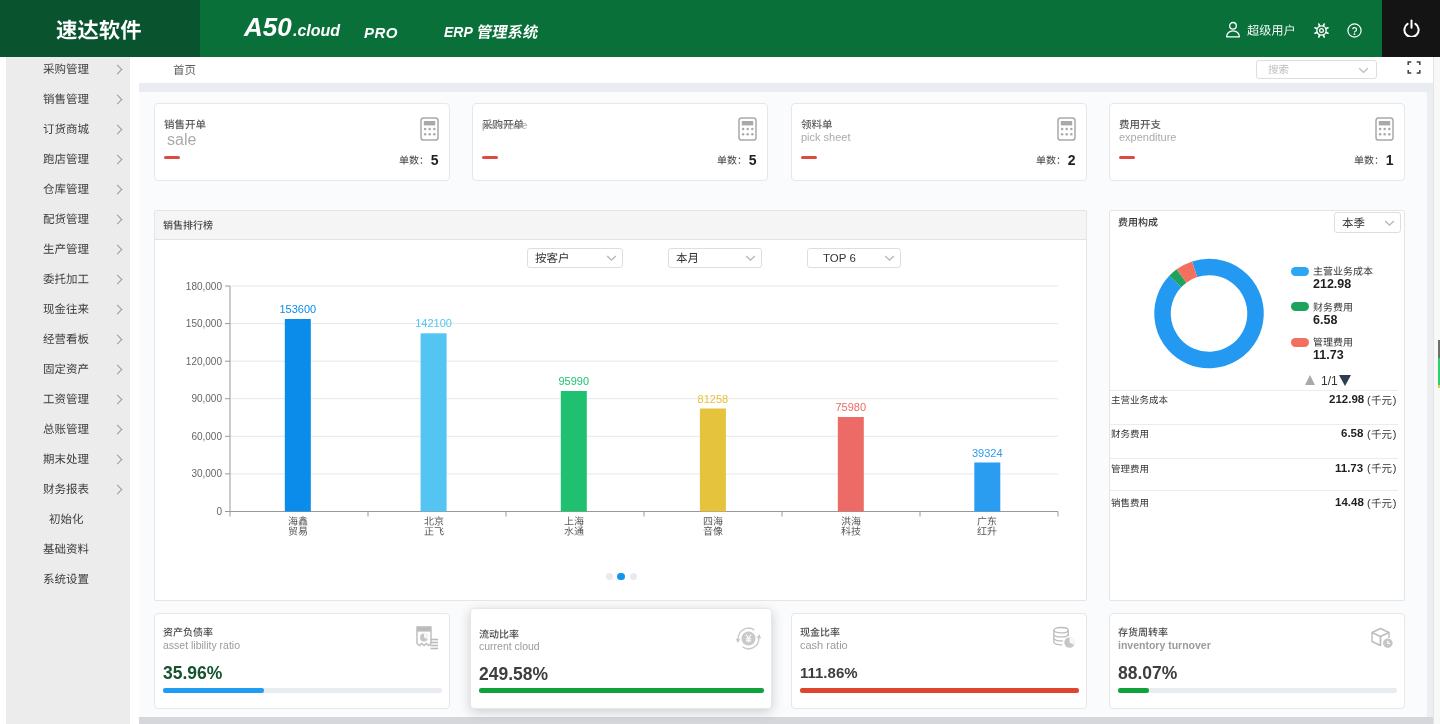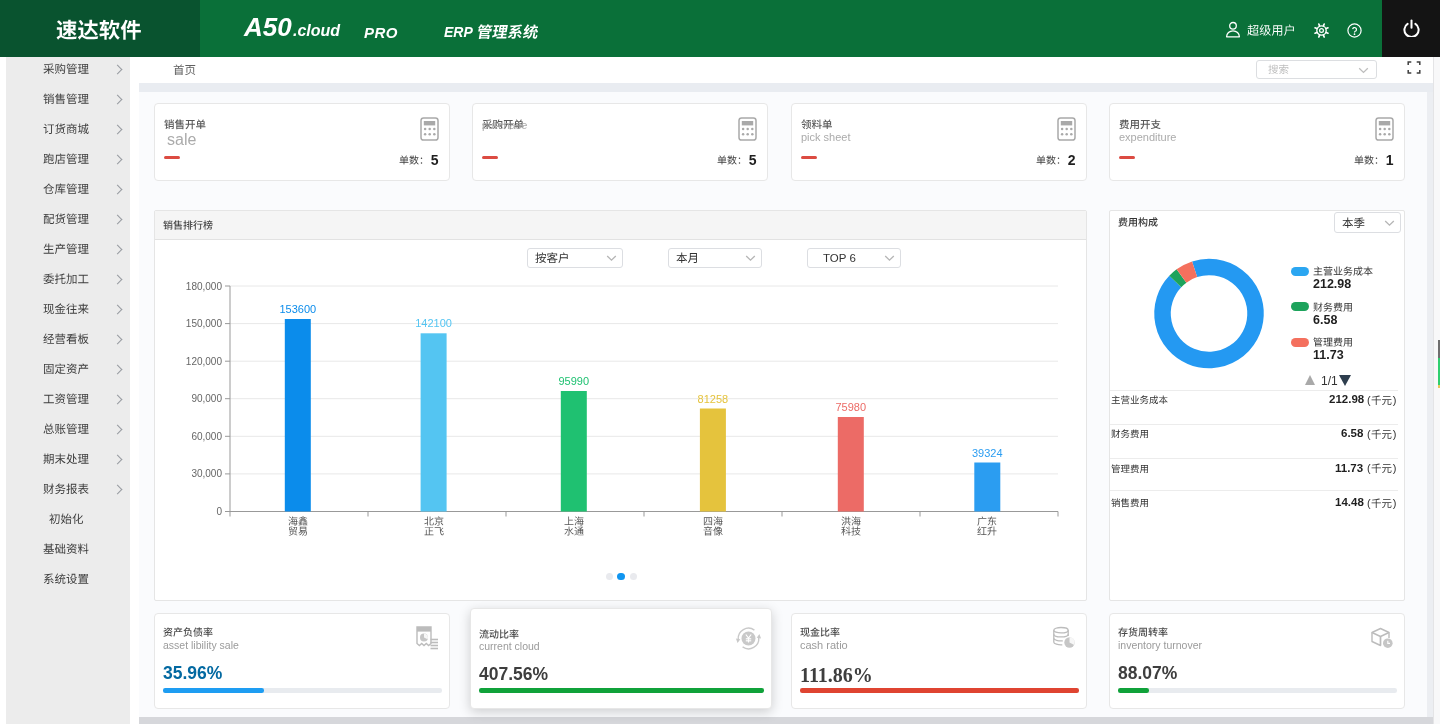--- a/index.html
+++ b/index.html
@@ -682,22 +682,22 @@
 <div class="abs" style="left:154px;top:613px;width:296px;height:96px;background:#fff;border:1px solid #e7e7e7;border-radius:4px;"></div>
 <svg style="position:absolute;left:163px;top:627.0px;" width="50.0" height="10" viewBox="0 -8.8 50.0 10">
     <g fill="#4a4a4a" transform="scale(0.010000,-0.010000)">
       <use href="#m8d44" x="0"></use>
       <use href="#m4ea7" x="1000"></use>
       <use href="#m8d1f" x="2000"></use>
       <use href="#m503a" x="3000"></use>
       <use href="#m7387" x="4000"></use>
     </g>
   </svg>
-<div class="abs" style="left:163px;top:640px;font-size:10.5px;color:#9b9b9b;font-weight:normal;line-height:1;white-space:nowrap;">asset libility sale</div>
-<div class="abs" style="left:163px;top:665px;font-size:17.5px;color:#0369a1;font-weight:bold;line-height:1;white-space:nowrap;">35.96%</div>
+<div class="abs" style="left:163px;top:640px;font-size:10.5px;color:#9b9b9b;font-weight:normal;line-height:1;white-space:nowrap;">asset libility ratio</div>
+<div class="abs" style="left:163px;top:665px;font-size:17.5px;color:#14532d;font-weight:bold;line-height:1;white-space:nowrap;">35.96%</div>
 <div class="abs" style="left:163px;top:688px;width:279px;height:4.5px;border-radius:2.25px;background:#e8ebef"></div>
 <div class="abs" style="left:163px;top:688px;width:101px;height:4.5px;border-radius:2.25px;background:#1e9df2"></div>
 <svg class="abs" style="left:413px;top:625px" width="27" height="27" viewBox="0 0 27 27">
 <g stroke="#bcbcbc" fill="none" stroke-width="1.4">
 <path d="M4 2 H18 V18.5 l-2.4 2 -2.3 -2 -2.3 2 -2.3 -2 -2.3 2 L4 18.5 Z"></path>
 </g>
 <rect x="4" y="2" width="14" height="4.6" fill="#bcbcbc"></rect>
 <circle cx="11" cy="12.5" r="4" fill="#c6c6c6"></circle>
 <path d="M11 12.5 L11 8.5 A4 4 0 0 1 14.6 14.2 Z" fill="#fff" opacity="0.85"></path>
 <g stroke="#bcbcbc" stroke-width="1.6">
@@ -710,21 +710,21 @@
 <div class="abs" style="left:470px;top:608px;width:302px;height:101px;background:#fff;border:1px solid #e7e7e7;border-radius:4px;box-shadow:0 3px 12px rgba(0,0,0,0.18);"></div>
 <svg style="position:absolute;left:479px;top:628.5px;" width="40.0" height="10" viewBox="0 -8.8 40.0 10">
     <g fill="#4a4a4a" transform="scale(0.010000,-0.010000)">
       <use href="#m6d41" x="0"></use>
       <use href="#m52a8" x="1000"></use>
       <use href="#m6bd4" x="2000"></use>
       <use href="#m7387" x="3000"></use>
     </g>
   </svg>
 <div class="abs" style="left:479px;top:640.5px;font-size:10.5px;color:#9b9b9b;font-weight:normal;line-height:1;white-space:nowrap;">current cloud</div>
-<div class="abs" style="left:479px;top:666px;font-size:17.5px;color:#3e3e3e;font-weight:bold;line-height:1;white-space:nowrap;">407.56%</div>
+<div class="abs" style="left:479px;top:666px;font-size:17.5px;color:#3e3e3e;font-weight:bold;line-height:1;white-space:nowrap;">249.58%</div>
 <div class="abs" style="left:479px;top:688px;width:285px;height:4.5px;border-radius:2.25px;background:#e8ebef"></div>
 <div class="abs" style="left:479px;top:688px;width:285px;height:4.5px;border-radius:2.25px;background:#10a23a"></div>
 <svg class="abs" style="left:735px;top:625px" width="27" height="27" viewBox="0 0 27 27">
 <circle cx="13.5" cy="13.5" r="7" fill="#c9c9c9"></circle>
 <g stroke="#fff" stroke-width="1.2" fill="none">
 <path d="M10.8 9.5 L13.5 13 L16.2 9.5"></path>
       <line x1="13.5" y1="13" x2="13.5" y2="17.5"></line>
 <line x1="10.8" y1="13.8" x2="16.2" y2="13.8"></line>
       <line x1="10.8" y1="15.8" x2="16.2" y2="15.8"></line>
 </g>
@@ -738,21 +738,21 @@
 <div class="abs" style="left:791px;top:613px;width:296px;height:96px;background:#fff;border:1px solid #e7e7e7;border-radius:4px;"></div>
 <svg style="position:absolute;left:800px;top:627.0px;" width="40.0" height="10" viewBox="0 -8.8 40.0 10">
     <g fill="#4a4a4a" transform="scale(0.010000,-0.010000)">
       <use href="#m73b0" x="0"></use>
       <use href="#m91d1" x="1000"></use>
       <use href="#m6bd4" x="2000"></use>
       <use href="#m7387" x="3000"></use>
     </g>
   </svg>
 <div class="abs" style="left:800px;top:640px;font-size:11px;color:#9b9b9b;font-weight:normal;line-height:1;white-space:nowrap;">cash ratio</div>
-<div class="abs" style="left:800px;top:665px;font-size:20px;color:#3e3e3e;font-weight:bold;line-height:1;white-space:nowrap;font-family:Liberation Serif, serif;">111.86%</div>
+<div class="abs" style="left:800px;top:665px;font-size:15px;color:#3e3e3e;font-weight:bold;line-height:1;white-space:nowrap;">111.86%</div>
 <div class="abs" style="left:800px;top:688px;width:279px;height:4.5px;border-radius:2.25px;background:#e8ebef"></div>
 <div class="abs" style="left:800px;top:688px;width:279px;height:4.5px;border-radius:2.25px;background:#df4431"></div>
 <svg class="abs" style="left:1050px;top:625px" width="27" height="27" viewBox="0 0 27 27">
 <g stroke="#bcbcbc" fill="none" stroke-width="1.3">
 <ellipse cx="11" cy="5.2" rx="7.2" ry="2.7"></ellipse>
 <path d="M3.8 5.2 V17.2 a7.2 2.7 0 0 0 8.5 2.6"></path>
 <path d="M18.2 5.2 V11"></path>
 <path d="M3.8 9.2 a7.2 2.7 0 0 0 14.4 0"></path>
 <path d="M3.8 13.2 a7.2 2.7 0 0 0 9 2.6"></path>
 </g>
@@ -762,21 +762,21 @@
 <div class="abs" style="left:1109px;top:613px;width:296px;height:96px;background:#fff;border:1px solid #e7e7e7;border-radius:4px;"></div>
 <svg style="position:absolute;left:1118px;top:627.0px;" width="50.0" height="10" viewBox="0 -8.8 50.0 10">
     <g fill="#4a4a4a" transform="scale(0.010000,-0.010000)">
       <use href="#m5b58" x="0"></use>
       <use href="#m8d27" x="1000"></use>
       <use href="#m5468" x="2000"></use>
       <use href="#m8f6c" x="3000"></use>
       <use href="#m7387" x="4000"></use>
     </g>
   </svg>
-<div class="abs" style="left:1118px;top:640px;font-size:10.5px;color:#9b9b9b;font-weight:normal;line-height:1;white-space:nowrap;">inventory turnover</div>
+<div class="abs" style="left:1118px;top:640px;font-size:10.5px;color:#9b9b9b;font-weight:bold;line-height:1;white-space:nowrap;">inventory turnover</div>
 <div class="abs" style="left:1118px;top:665px;font-size:17.5px;color:#3e3e3e;font-weight:bold;line-height:1;white-space:nowrap;">88.07%</div>
 <div class="abs" style="left:1118px;top:688px;width:279px;height:4.5px;border-radius:2.25px;background:#e8ebef"></div>
 <div class="abs" style="left:1118px;top:688px;width:31px;height:4.5px;border-radius:2.25px;background:#10a23a"></div>
 <svg class="abs" style="left:1368px;top:625px" width="27" height="27" viewBox="0 0 27 27">
 <g stroke="#bcbcbc" fill="none" stroke-width="1.4" stroke-linejoin="round">
 <path d="M4 7.5 L12.5 3.5 L21 7.5 L12.5 11.5 Z"></path>
 <path d="M4 7.5 V16.5 L12.5 20.5 V11.5"></path>
 <path d="M21 7.5 V13"></path>
 <path d="M12.5 20.5 V11.5"></path>
 </g>

